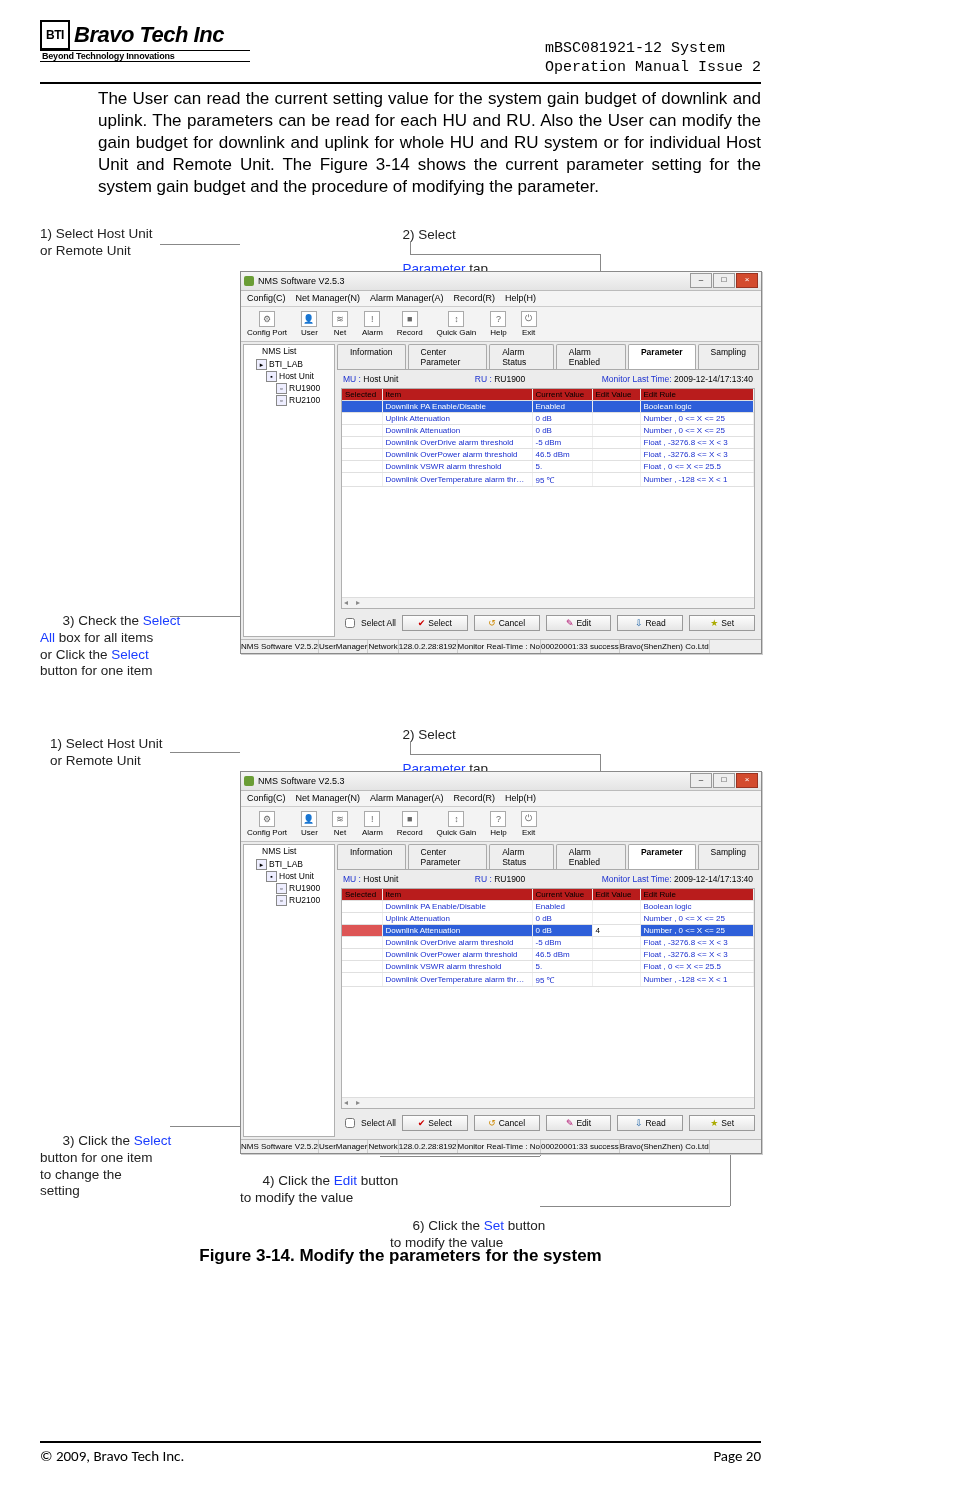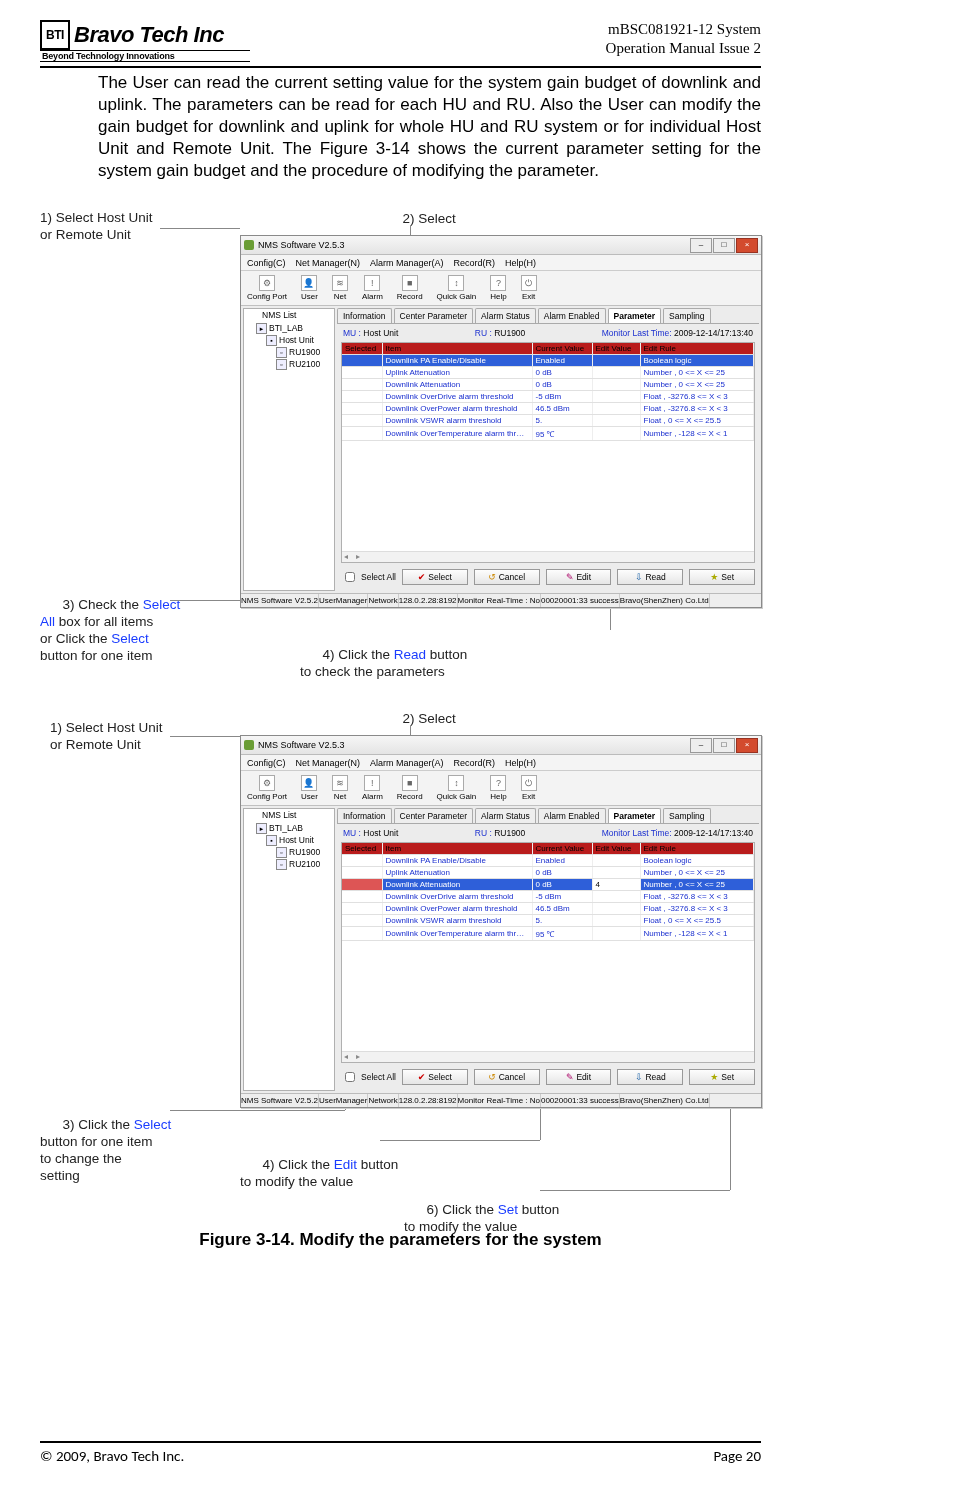--- a/index.html
+++ b/index.html
@@ -56,24 +56,25 @@
   .logo-tag {
     font-size: 9px;
     font-weight: bold;
     letter-spacing: -0.2px;
     color: #000;
     border-top: 1px solid #000;
     border-bottom: 1px solid #000;
     padding: 0 2px;
   }
   .header-right {
-    text-align: right;
+    text-align: left;
     font-size: 15px;
-    font-family: Liberation Serif, serif;
+    font-family: Liberation Mono, monospace;
     line-height: 1.25;
+    margin-top: 20px;
   }
   
   .section-heading {
     display: flex;
     align-items: baseline;
     gap: 22px;
     margin-top: 28px;
   }
   .sec-num {
     font-size: 18px;
@@ -109,20 +110,21 @@
     background: #888;
   }
   
   .app-window {
     position: relative;
     width: 520px;
     border: 1px solid #8a8a8a;
     background: #ececec;
     font-size: 9px;
     box-shadow: 1px 1px 0 #ccc;
+    margin-top: 20px;
   }
   .titlebar {
     height: 18px;
     background: linear-gradient(#f6f6f6,#e4e4e4);
     display: flex;
     align-items: center;
     justify-content: space-between;
     padding: 0 3px;
     border-bottom: 1px solid #bbb;
   }
@@ -189,26 +191,25 @@
     flex-direction: column;
     padding: 2px 2px 2px 0;
   }
   .tabs {
     display: flex;
     gap: 2px;
     border-bottom: 1px solid #aaa;
     font-size: 8.5px;
   }
   .tab {
-    padding: 2px 5px;
+    padding: 2px 12px;
     border: 1px solid #aaa;
     border-bottom: none;
     background: #eee;
     border-radius: 2px 2px 0 0;
-    text-align: center;
   }
   .tab.active {
     background: #fff;
     font-weight: bold;
   }
   .info-line {
     display: flex;
     justify-content: space-between;
     font-size: 8.5px;
     padding: 4px 6px 2px;
@@ -323,24 +324,20 @@
     <div class="callout" style="left:280px; top:240px;">5) Read the current
 setting parameters</div>
 
     <div class="callout" style="left:0px; top:380px;">
       <span>3) Check the </span><span class="blue">Select
 All</span><span> box for all items
 or Click the </span><span class="blue">Select</span><span>
 button for one item</span>
     </div>
 
-    <div class="callout" style="left:260px; top:430px;">
-      <span>4) Click the </span><span class="blue">Read</span><span> button
-to check the parameters</span>
-    </div>
 
     <div class="line" style="left:120px; top:28px; width:80px; height:1px;"></div>
     <div class="line" style="left:370px; top:26px; width:1px; height:12px;"></div>
     <div class="line" style="left:370px; top:38px; width:190px; height:1px;"></div>
     <div class="line" style="left:560px; top:38px; width:1px; height:44px;"></div>
     <div class="line" style="left:360px; top:230px; width:130px; height:1px;"></div>
     <div class="line" style="left:490px; top:170px; width:1px; height:60px;"></div>
     <div class="line" style="left:130px; top:400px; width:150px; height:1px;"></div>
     <div class="line" style="left:280px; top:360px; width:1px; height:40px;"></div>
     <div class="line" style="left:410px; top:430px; width:1px; height:-1px;"></div>
@@ -562,21 +559,21 @@
 button for one item
 to change the
 setting</span>
     </div>
 
     <div class="callout" style="left:200px; top:440px;">
       <span>4) Click the </span><span class="blue">Edit</span><span> button
 to modify the value</span>
     </div>
 
-    <div class="callout" style="left:364px; top:485px;">
+    <div class="callout" style="left:350px; top:485px;">
       <span>6) Click the </span><span class="blue">Set</span><span> button
 to modify the value</span>
     </div>
 
     <div class="line" style="left:130px; top:36px; width:70px; height:1px;"></div>
     <div class="line" style="left:370px; top:26px; width:1px; height:12px;"></div>
     <div class="line" style="left:370px; top:38px; width:190px; height:1px;"></div>
     <div class="line" style="left:560px; top:38px; width:1px; height:44px;"></div>
     <div class="line" style="left:430px; top:250px; width:100px; height:1px;"></div>
     <div class="line" style="left:530px; top:170px; width:1px; height:80px;"></div>

